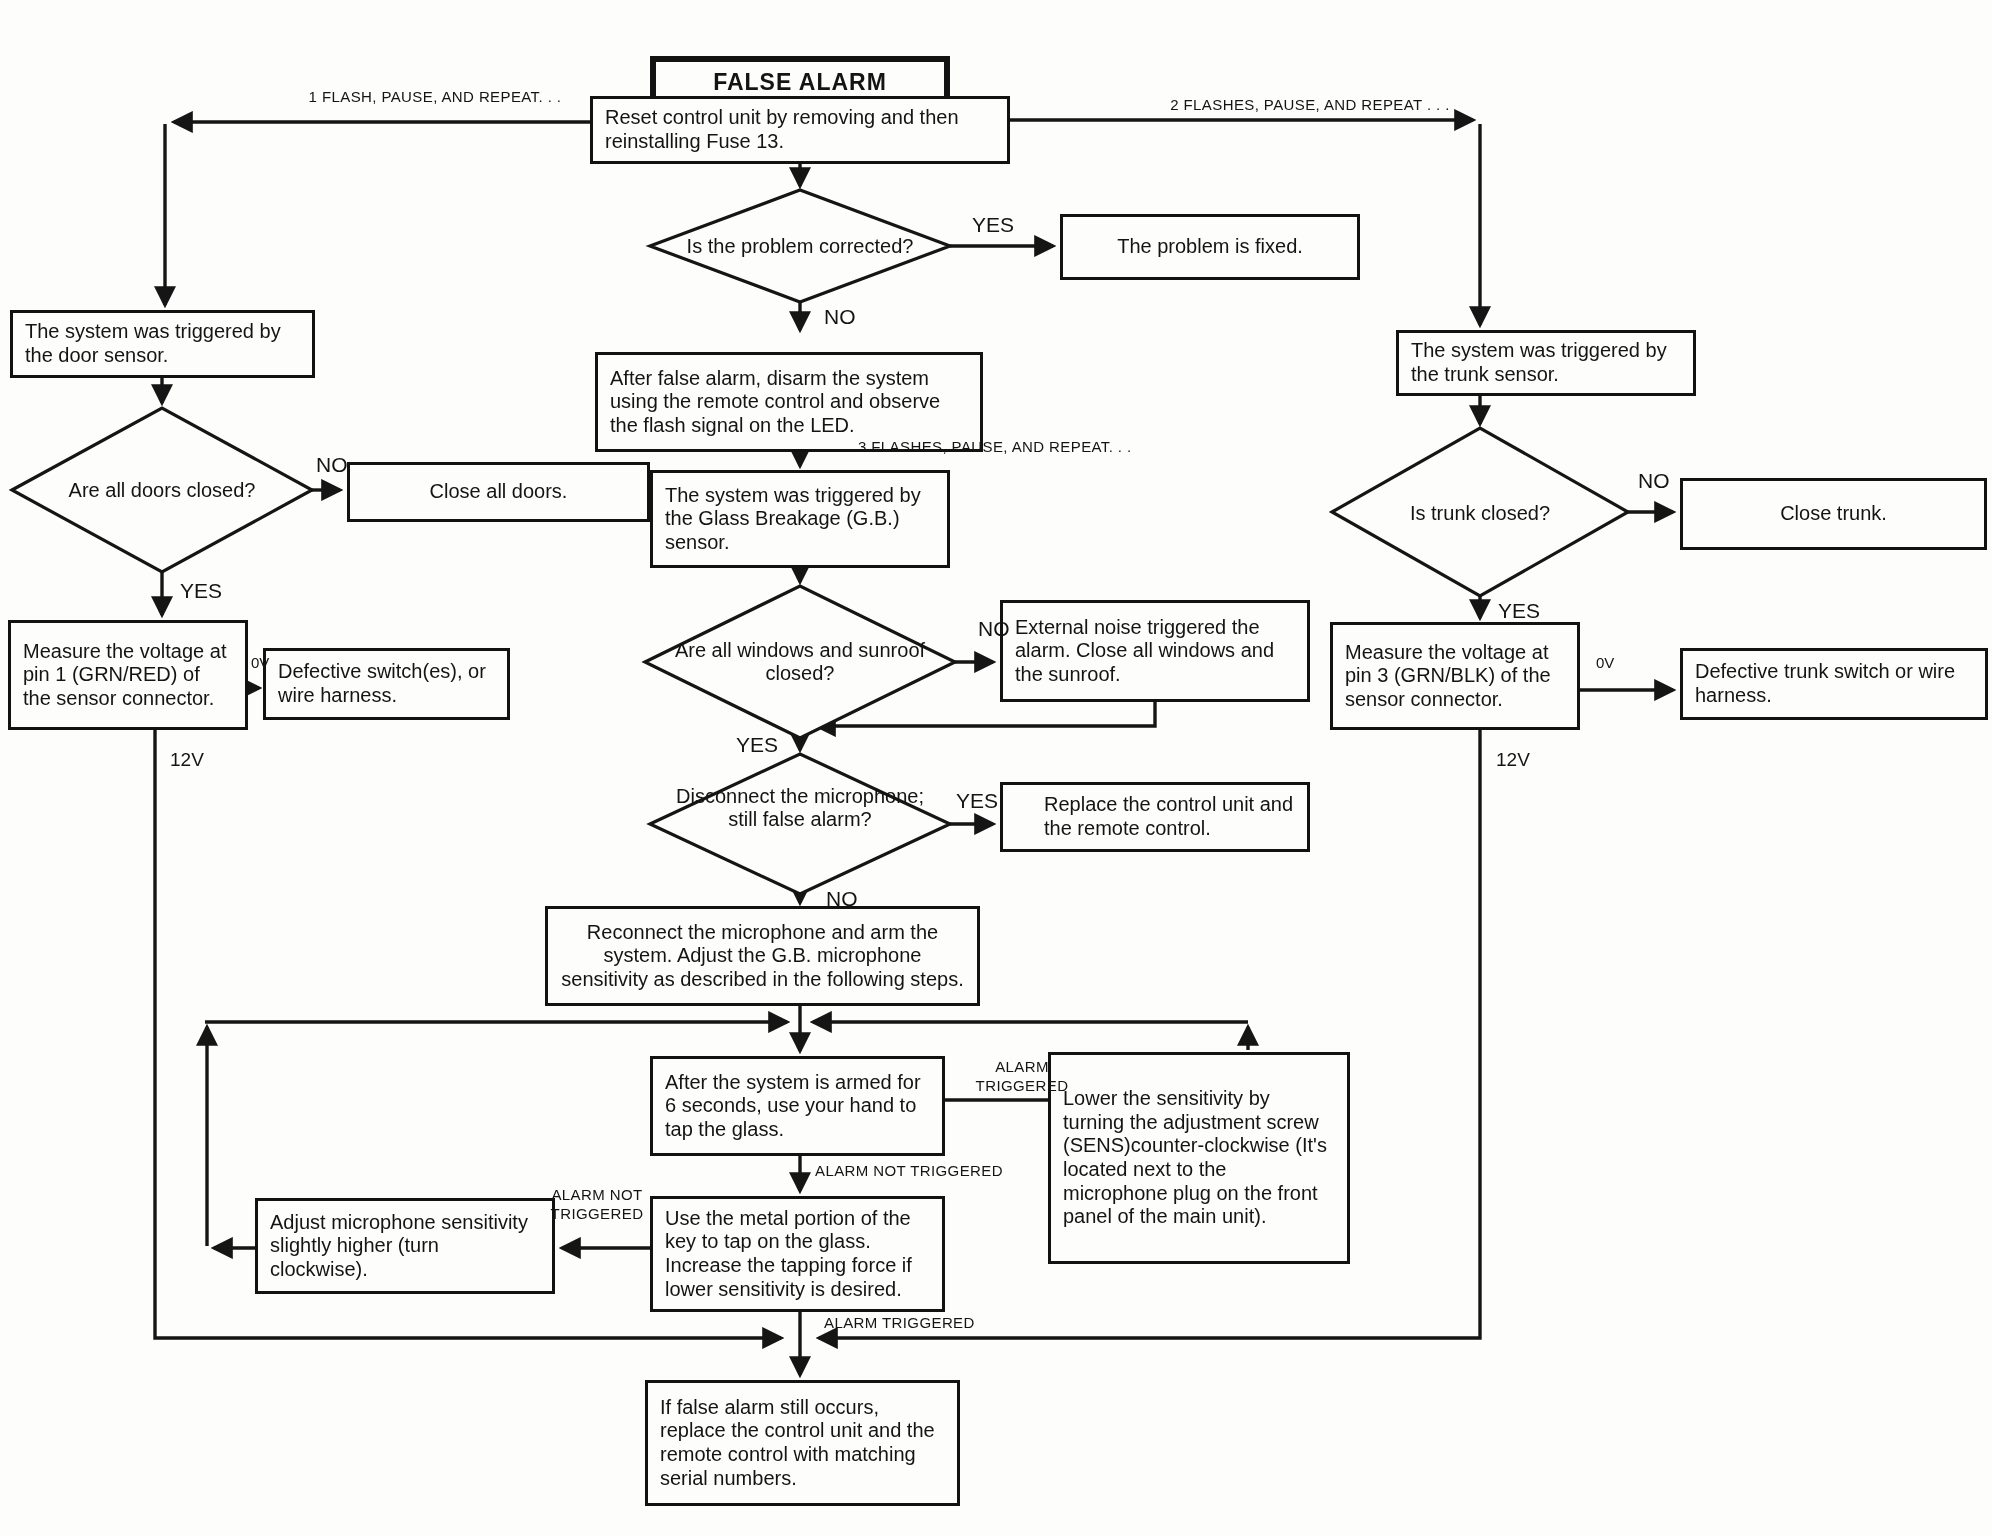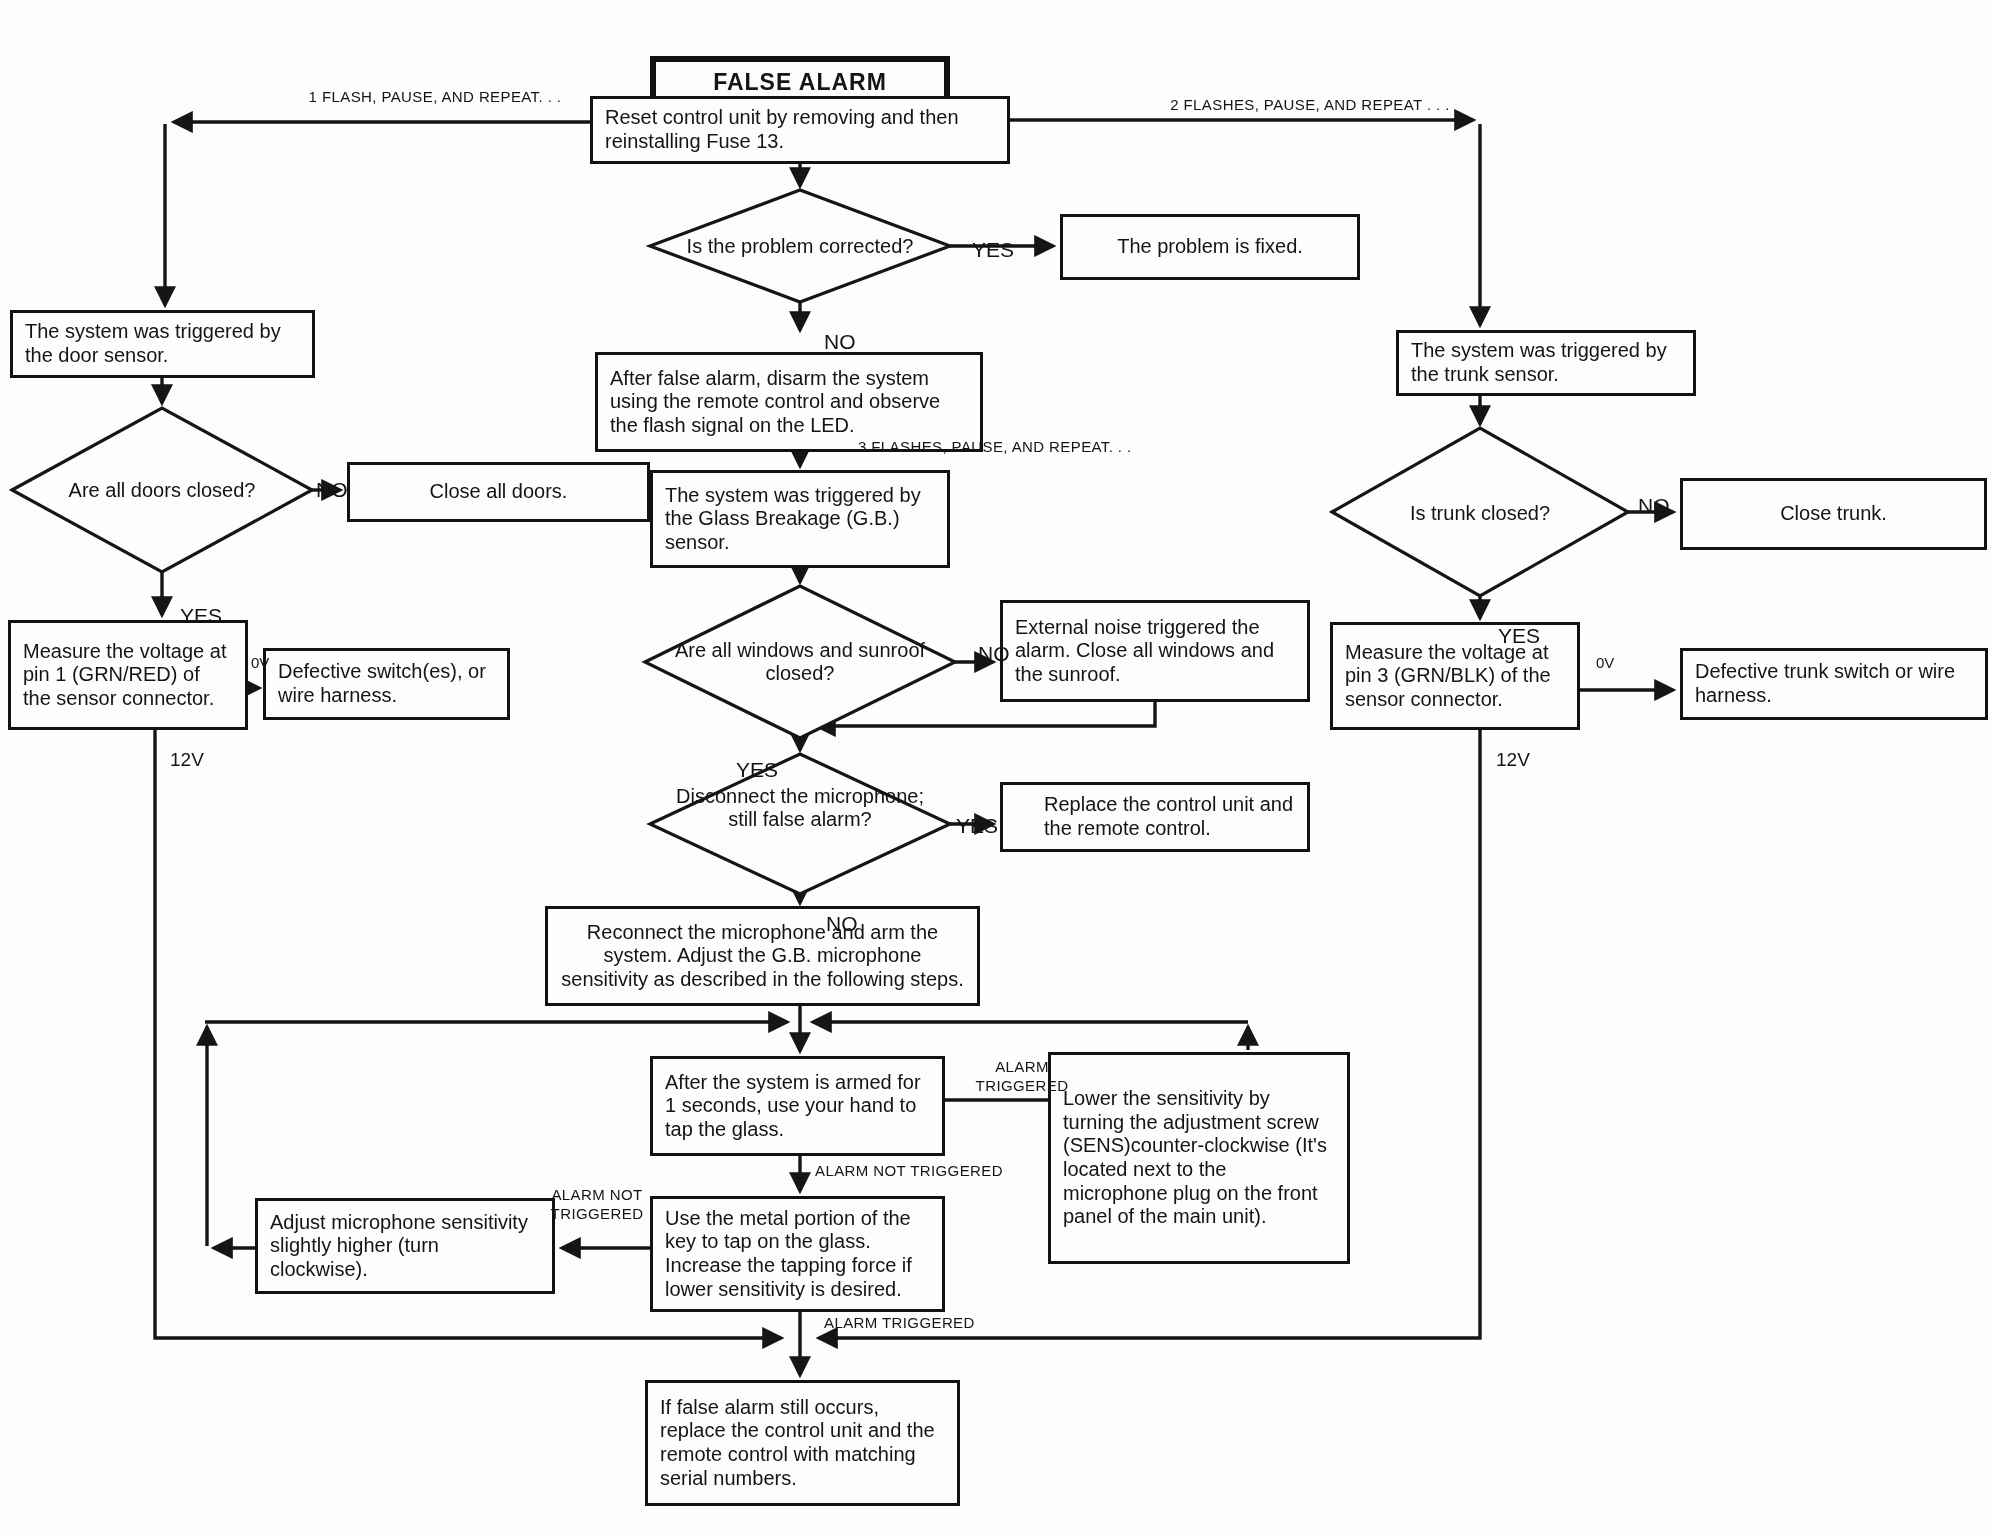--- a/index.html
+++ b/index.html
@@ -20,21 +20,21 @@
   .node.title{
     border-width:6px;font-weight:bold;font-size:23px;letter-spacing:1px;
     justify-content:center;text-align:center;
   }
   .dtext{
     position:absolute;display:flex;align-items:center;justify-content:center;
     text-align:center;font-size:20px;line-height:1.15;background:transparent;
   }
   .lbl{position:absolute;font-size:15px;letter-spacing:.4px;line-height:1.25;}
   .lbl.c{text-align:center;}
-  .yn{position:absolute;font-size:21px;line-height:1;margin-top:25px;}
+  .yn{position:absolute;font-size:21px;line-height:1;}
   .volt{position:absolute;font-size:19px;line-height:1;}
   .volt.small{font-size:15px;}
 </style>
 </head>
 <body>
 
 <div id="canvas">
 
   <svg id="wires" viewBox="0 0 1992 1536" xmlns="http://www.w3.org/2000/svg">
     <defs>
@@ -128,21 +128,21 @@
 
   <div class="node" style="left:1000px;top:782px;width:310px;height:70px;padding-left:41px;">
     <span>Replace the control unit and the remote control.</span>
   </div>
 
   <div class="node" style="left:545px;top:906px;width:435px;height:100px;text-align:center;">
     <span>Reconnect the microphone and arm the system. Adjust the G.B. microphone sensitivity as described in the following steps.</span>
   </div>
 
   <div class="node" style="left:650px;top:1056px;width:295px;height:100px;">
-    <span>After the system is armed for 1 seconds, use your hand to tap the glass.</span>
+    <span>After the system is armed for 6 seconds, use your hand to tap the glass.</span>
   </div>
 
   <div class="node" style="left:1048px;top:1052px;width:302px;height:212px;">
     <span>Lower the sensitivity by turning the adjustment screw (SENS)counter-clockwise (It's located next to the microphone plug on the front panel of the main unit).</span>
   </div>
 
   <div class="node" style="left:650px;top:1196px;width:295px;height:116px;">
     <span>Use the metal portion of the key to tap on the glass. Increase the tapping force if lower sensitivity is desired.</span>
   </div>
 

